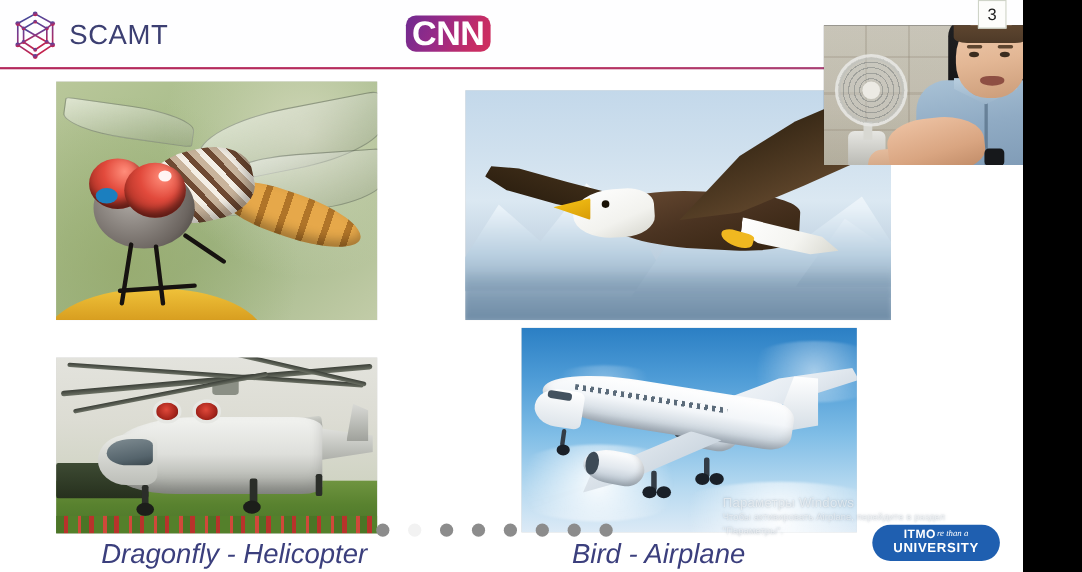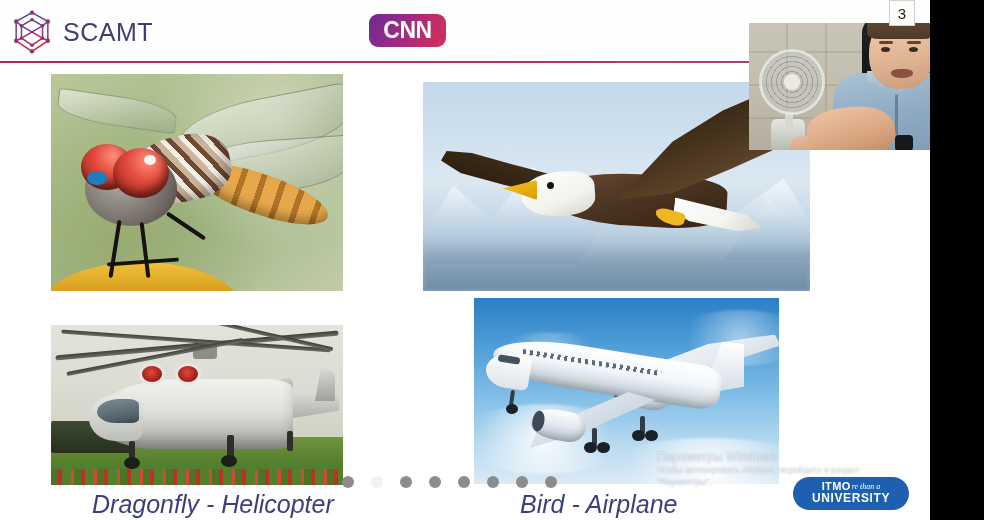--- a/index.html
+++ b/index.html
@@ -60,21 +60,21 @@
   #cnn-logo {
     position: absolute;
     left: 369px; top: 14px;
     width: 77px; height: 33px;
     border-radius: 9px;
     background: linear-gradient(115deg,#6f2b91 0%, #9b2a86 42%, #c42c66 78%, #d02f5e 100%);
     display: flex; align-items: center; justify-content: center;
   }
   #cnn-text {
     color: #fff;
-    font-size: 23px;
+    font-size: 31px;
     font-weight: bold;
     letter-spacing: -0.5px;
     line-height: 1;
     font-family: "Liberation Sans", sans-serif;
   }
 
   
   .photo {
     position: absolute;
     overflow: hidden;
@@ -383,21 +383,21 @@
     position: absolute;
     left: 793px; top: 477px;
     width: 116px; height: 33px;
     border-radius: 17px;
     background: #1f5fb0;
     display: flex; flex-direction: column;
     align-items: center; justify-content: center;
     gap: 0px;
   }
   #itmo-line1 {
-    display: flex; align-items: center; color: #fff;
+    display: flex; align-items: flex-start; color: #fff;
     line-height: 1;
   }
   #itmo-mark  { font-size: 11px; font-weight: bold; letter-spacing: .4px; }
   #itmo-script{ font-size: 8px; font-style: italic; font-family:"Liberation Serif", serif;
                 margin-left: 1px; }
   #itmo-line2 {
     color: #fff; font-size: 12px; font-weight: bold; letter-spacing: .6px; line-height: 1.1;
   }
 
   

